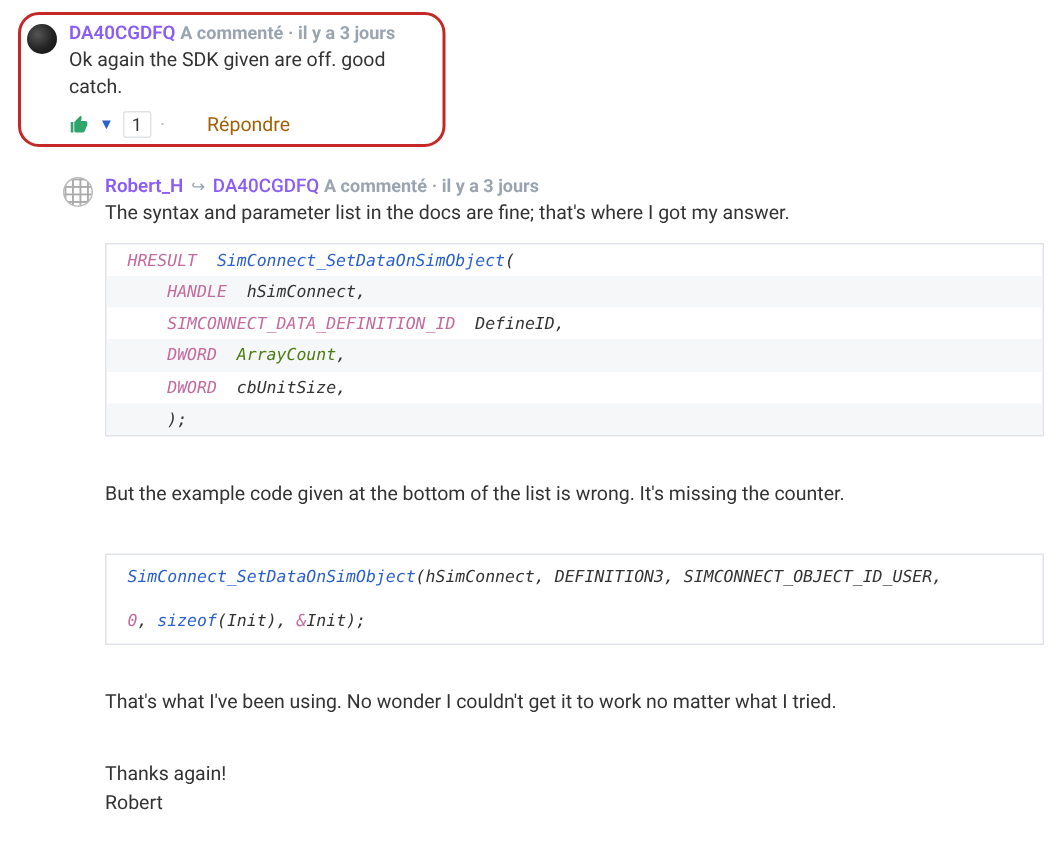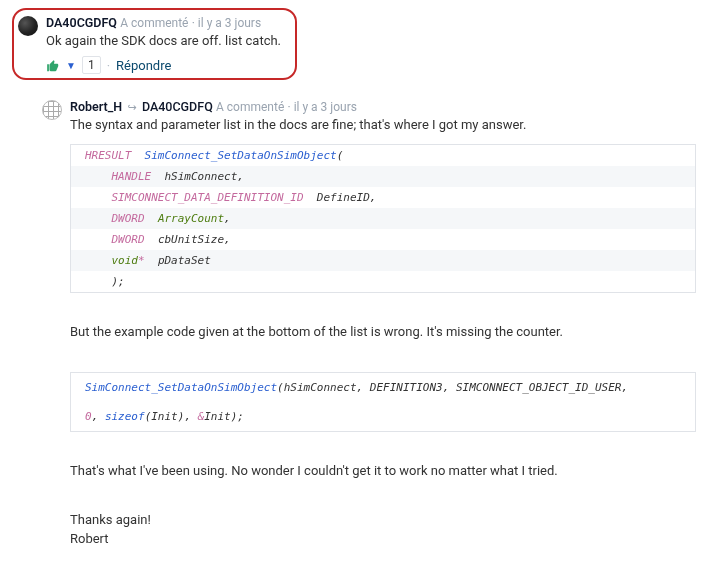--- a/index.html
+++ b/index.html
@@ -39,32 +39,33 @@
   .avatar-grid {
     background:
       linear-gradient(#aaa 1px, transparent 1px) 0 0/5px 5px,
       linear-gradient(90deg, #aaa 1px, transparent 1px) 0 0/5px 5px,
       #fff;
     border: 1px solid #bbb;
   }
   .body { flex: 1; min-width: 0; }
   .meta-line { line-height: 1.35; }
   .author {
-    color: #0f172a;
+    color: #8b5cf6;
     font-weight: 600;
     font-size: 12.5px;
   }
   .reply-arrow {
     color: #9aa4b0;
     font-size: 11px;
     margin: 0 2px;
   }
   .meta-text {
     color: #9aa4b0;
     font-size: 12px;
+    font-weight: bold;
   }
   .content-text {
     color: #333;
     font-size: 13px;
     line-height: 1.4;
   }
   .actions {
     margin-top: 6px;
     display: flex;
     align-items: center;
@@ -81,22 +82,23 @@
     border: 1px solid #e0e3e8;
     border-radius: 2px;
     padding: 0 5px;
     font-size: 12px;
     color: #333;
     background: #fff;
     line-height: 16px;
   }
   .dot-sep { color: #b7bfc9; }
   .link-action {
-    color: #0c4a6e;
+    color: #a16207;
     cursor: pointer;
+    margin-left: 22px;
   }
   .codeblock {
     border: 1px solid #e0e3e8;
     background: #fff;
     margin: 10px 0 18px 0;
     font-family: "Consolas", "Menlo", monospace;
     font-size: 11px;
     line-height: 1.55;
     overflow: hidden;
     font-style: italic;
@@ -130,21 +132,21 @@
 
 <div class="comment highlighted">
   <div class="avatar avatar-dark"></div>
   <div class="body">
     <div class="meta-line">
       <span class="author">DA40CGDFQ</span>
       <span class="meta-text"> <span>A commenté</span></span>
       <span class="meta-text"> · </span>
       <span class="meta-text">il y a 3 jours</span>
     </div>
-    <div class="content-text">Ok again the SDK docs are off. list catch.</div>
+    <div class="content-text">Ok again the SDK given are off. good catch.</div>
     <div class="actions">
       <span class="vote-up active">
         <svg class="thumb" viewBox="0 0 24 24" fill="currentColor">
             <path d="M2 21h3V9H2v12zm19-11c0-1.1-.9-2-2-2h-5.3l.8-3.8.03-.32c0-.41-.17-.79-.44-1.06L13 2 6.6 8.6C6.2 9 6 9.5 6 10v9c0 1.1.9 2 2 2h8c.8 0 1.5-.5 1.8-1.2l2.9-6.8c.2-.3.3-.7.3-1v-2z"></path>
           </svg>
       </span>
       <span class="chevron">▼</span>
       <span class="vote-count">1</span>
       <span class="dot-sep">·</span>
       <span class="link-action">Répondre</span>
@@ -164,21 +166,20 @@
       <span class="meta-text">il y a 3 jours</span>
     </div>
     <div class="content-text">The syntax and parameter list in the docs are fine; that's where I got my answer.</div>
 
     <div class="codeblock striped">
       <div class="line"><span class="tok-kw">HRESULT</span>  <span class="tok-fn">SimConnect_SetDataOnSimObject</span><span class="tok-id">(</span></div>
       <div class="line">    <span class="tok-kw">HANDLE</span>  <span class="tok-id">hSimConnect</span>,</div>
       <div class="line">    <span class="tok-kw">SIMCONNECT_DATA_DEFINITION_ID</span>  <span class="tok-id">DefineID</span>,</div>
       <div class="line">    <span class="tok-kw">DWORD</span>  <span class="tok-type">ArrayCount</span>,</div>
       <div class="line">    <span class="tok-kw">DWORD</span>  <span class="tok-id">cbUnitSize</span>,</div>
-      <div class="line">    <span class="tok-type">void</span><span class="tok-star">*</span>  <span class="tok-id">pDataSet</span></div>
       <div class="line">    <span class="tok-id">);</span></div>
     </div>
 
     <div class="para">But the example code given at the bottom of the list is wrong. It's missing the counter.</div>
 
     <div class="codeblock single">
       <div class="line"><span class="tok-fn">SimConnect_SetDataOnSimObject</span><span>(</span><span class="tok-id">hSimConnect</span><span>, </span><span class="tok-id">DEFINITION3</span><span>, </span><span class="tok-id">SIMCONNECT_OBJECT_ID_USER</span><span>,</span></div>
       <div class="line"><span class="tok-num">0</span><span>, </span><span class="tok-fn">sizeof</span><span>(</span><span class="tok-id">Init</span><span>)</span><span>, </span><span class="tok-op">&amp;</span><span class="tok-id">Init</span><span>);</span></div>
     </div>
 

